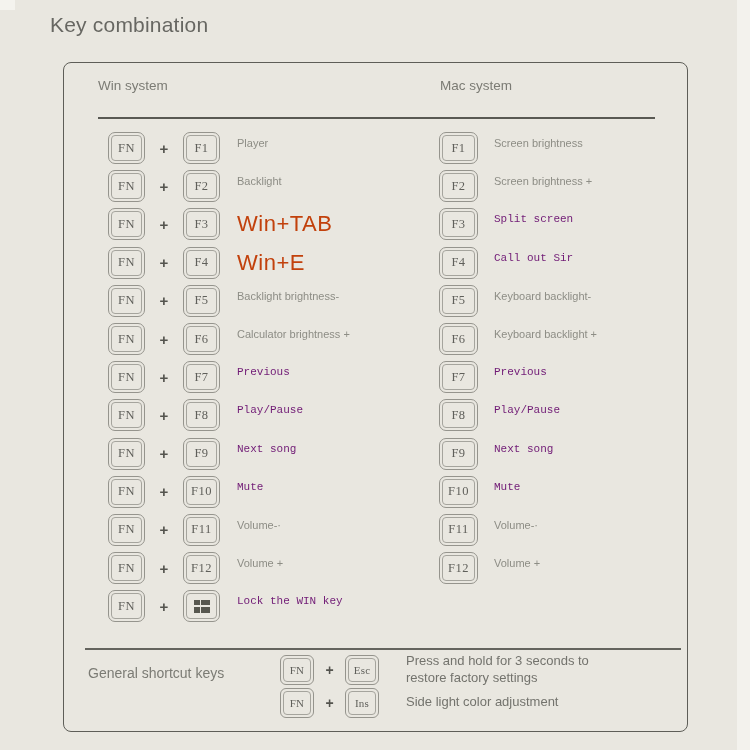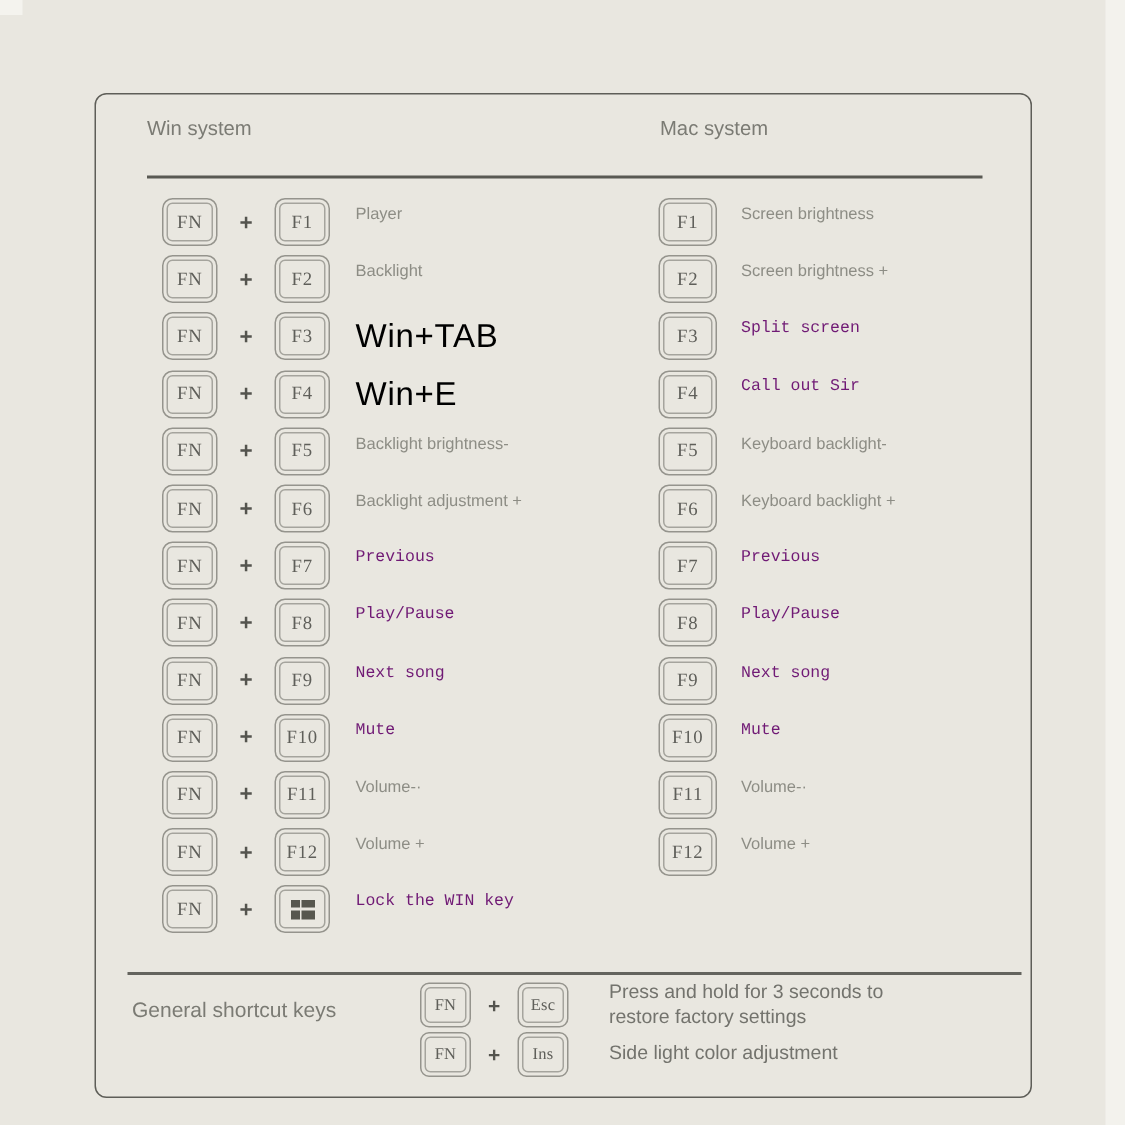--- a/index.html
+++ b/index.html
@@ -49,21 +49,21 @@
   }
   .keycap.mac { width:39px; }
   .keycap.small { width:34px; height:30px; border-radius:6px; }
   .keycap.small .klabel { font-size:11px; letter-spacing:0.2px; }
 
   .plus { width:38px; text-align:center; font-size:15px; font-weight:bold; color:#54544e; flex:none; }
   .plus.small { width:31px; font-size:14px; }
 
   .lbl { margin-left:17px; font-size:11px; color:#8d8d85; white-space:nowrap; transform:translateY(-5px); }
   .lbl.dark { color:#701a75;font-family:Liberation Mono, monospace; }
-  .lbl.big { font-size:22px; color:#000000; letter-spacing:0.5px; transform:none; }
+  .lbl.big { font-size:22px; color:#c2410c; letter-spacing:0.5px; transform:none; }
   .mac-col .lbl { margin-left:16px; }
 
   .winlogo {
     position:relative;
     display:grid; grid-template-columns:6px 8.5px; grid-template-rows:5.5px 6.5px; gap:1.5px;
   }
   .winlogo span { background:#57574f; display:block; }
 
   .bottom-line { position:absolute; left:21px; top:585px; width:596px; height:1.5px; background:#64645e; }
   .general-label { position:absolute; left:24px; top:602px; font-size:14px; color:#7b7b74; }
@@ -72,20 +72,21 @@
   .grow { height:33px; display:flex; align-items:center; }
   .glabel { margin-left:27px; font-size:13px; line-height:16.5px; color:#73736d; white-space:nowrap; }
 </style>
 </head>
 <body>
 
 <div class="stage">
   <div class="edge-strip"></div>
   <div class="corner-patch"></div>
 
+  <div class="title">Key combination</div>
 
   <div class="panel">
     <div class="hdr win">Win system</div>
     <div class="hdr mac">Mac system</div>
     <div class="hdr-line"></div>
 
     <div class="col win-col" id="win-col">
         <div class="krow">
           <div class="keycap">
             <span class="klabel">FN</span>
@@ -137,21 +138,21 @@
           <span class="lbl normal">Backlight brightness-</span>
         </div>
         <div class="krow">
           <div class="keycap">
             <span class="klabel">FN</span>
           </div>
           <span class="plus">+</span>
           <div class="keycap">
             <span class="klabel">F6</span>
           </div>
-          <span class="lbl normal">Backlight adjustment +</span>
+          <span class="lbl normal">Calculator brightness +</span>
         </div>
         <div class="krow">
           <div class="keycap">
             <span class="klabel">FN</span>
           </div>
           <span class="plus">+</span>
           <div class="keycap">
             <span class="klabel">F7</span>
           </div>
           <span class="lbl dark">Previous</span>

